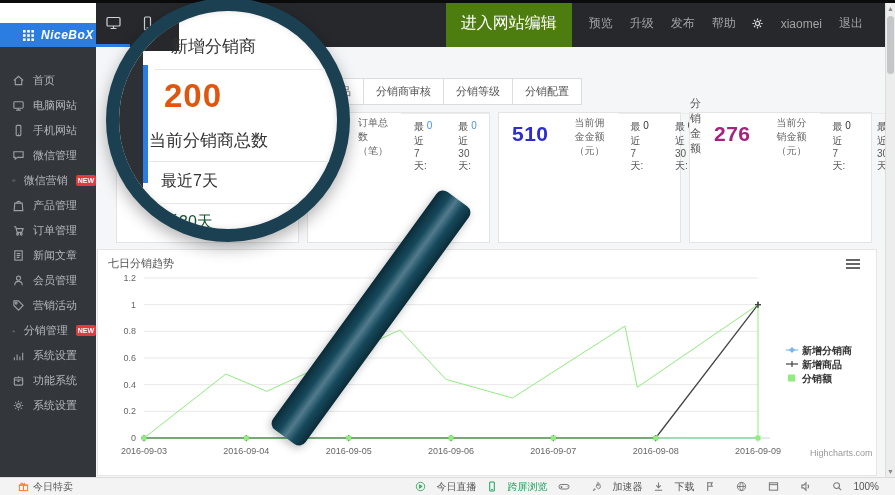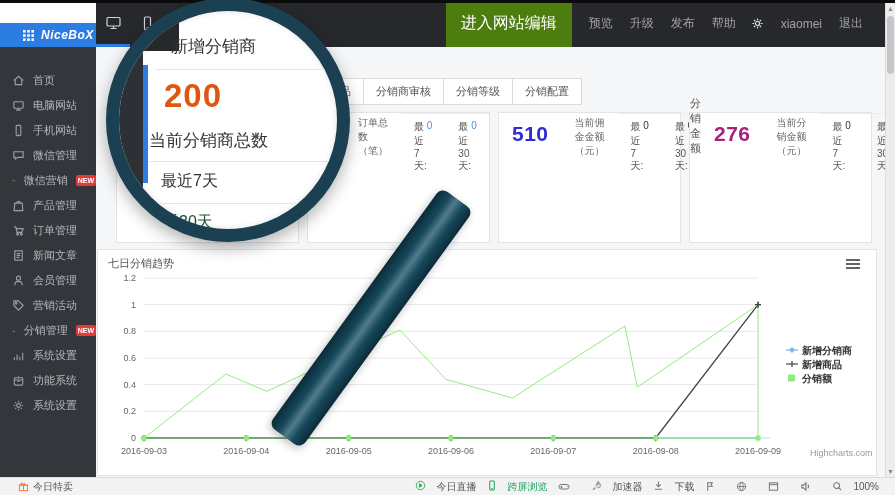--- a/index.html
+++ b/index.html
@@ -46,21 +46,21 @@
   .chart-panel{left:1px;top:202px;width:780px;height:227px;background:#fff;border:1px solid #e5e5e5;box-sizing:border-box}
   .chart-title{left:10px;top:6px;font-size:11px;color:#555}
   .hamburger{right:16px;top:9px;width:14px;cursor:pointer}
   .hamburger div{height:2px;background:#666;margin-bottom:2px}
 
   
   .statusbar{left:0;top:477px;width:895px;height:18px;background:#f3f3f4;border-top:1px solid #dbdbdb;
              box-sizing:border-box;display:flex;align-items:center;font-size:10px;color:#555;z-index:8}
   .sb-left{display:flex;align-items:center;gap:4px;margin-left:18px;cursor:pointer}
   .sb-right{margin-left:auto;display:flex;align-items:center;gap:11px;margin-right:16px}
-  .sb-item{display:flex;align-items:flex-start;gap:10px;cursor:pointer;white-space:nowrap}
+  .sb-item{display:flex;align-items:center;gap:10px;cursor:pointer;white-space:nowrap}
   .sb-item.green{color:#1aa35c}
 
   
   .scrollbar{right:0;top:3px;width:10px;height:474px;background:#ededee;border-left:1px solid #dcdcdc;
              box-sizing:border-box;z-index:9}
   .sb-thumb{position:absolute;left:1px;top:13px;width:7px;height:58px;background:#c5c6c8;border-radius:4px;cursor:pointer}
   .sb-up,.sb-down{position:absolute;left:0;width:9px;text-align:center;font-size:7px;color:#8a8a8a}
   .sb-up{top:2px}.sb-down{bottom:2px}
 
   

